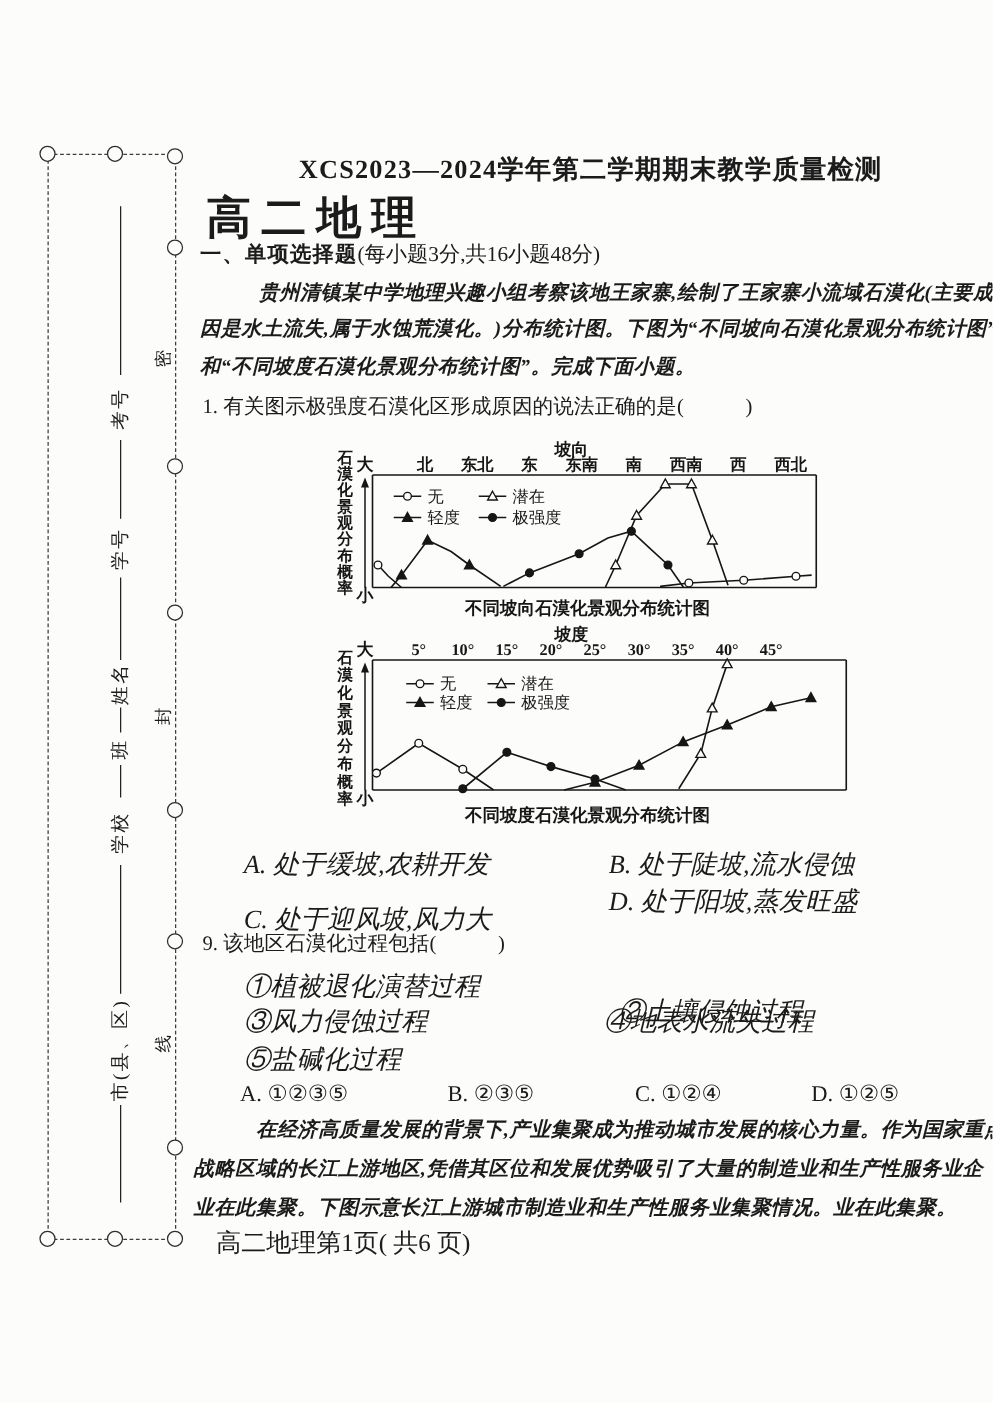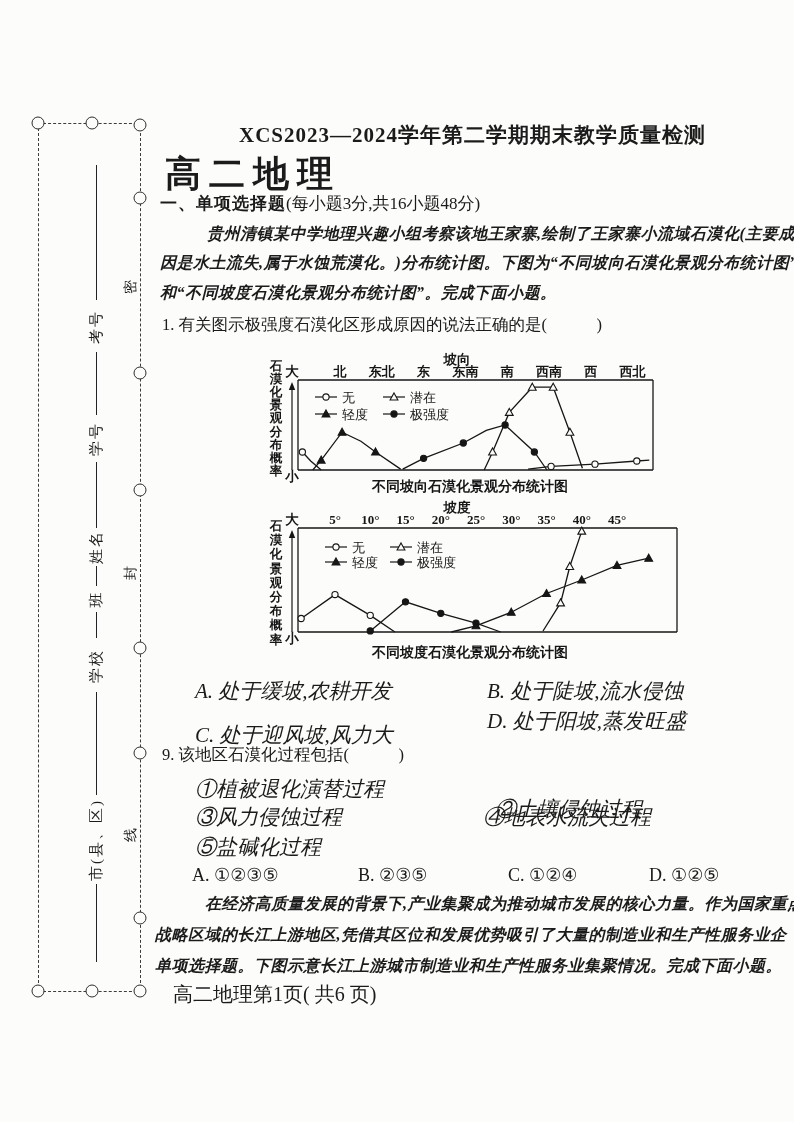--- a/index.html
+++ b/index.html
@@ -216,16 +216,16 @@
   <div class="abs opt" style="left:195px;top:803px;">③风力侵蚀过程</div>
   <div class="abs opt" style="left:483px;top:803px;">④地表水流失过程</div>
   <div class="abs opt" style="left:195px;top:833px;">⑤盐碱化过程</div>
   <div class="abs ansopt" style="left:192px;top:864px;">A. ①②③⑤</div>
   <div class="abs ansopt" style="left:358px;top:864px;">B. ②③⑤</div>
   <div class="abs ansopt" style="left:508px;top:864px;">C. ①②④</div>
   <div class="abs ansopt" style="left:649px;top:864px;">D. ①②⑤</div>
 
   <div class="abs bodyline passage" style="left:205px;top:894px;">在经济高质量发展的背景下,产业集聚成为推动城市发展的核心力量。作为国家重点</div>
   <div class="abs bodyline passage" style="left:155px;top:925px;">战略区域的长江上游地区,凭借其区位和发展优势吸引了大量的制造业和生产性服务业企</div>
-  <div class="abs bodyline passage" style="left:155px;top:956px;">单项选择题。下图示意长江上游城市制造业和生产性服务业集聚情况。完成下面小题。</div>
+  <div class="abs bodyline passage" style="left:155px;top:956px;">业在此集聚。下图示意长江上游城市制造业和生产性服务业集聚情况。业在此集聚。</div>
 
   <div class="abs footer">高二地理第1页( 共6 页)</div>
 </div>
 
 </body></html>

